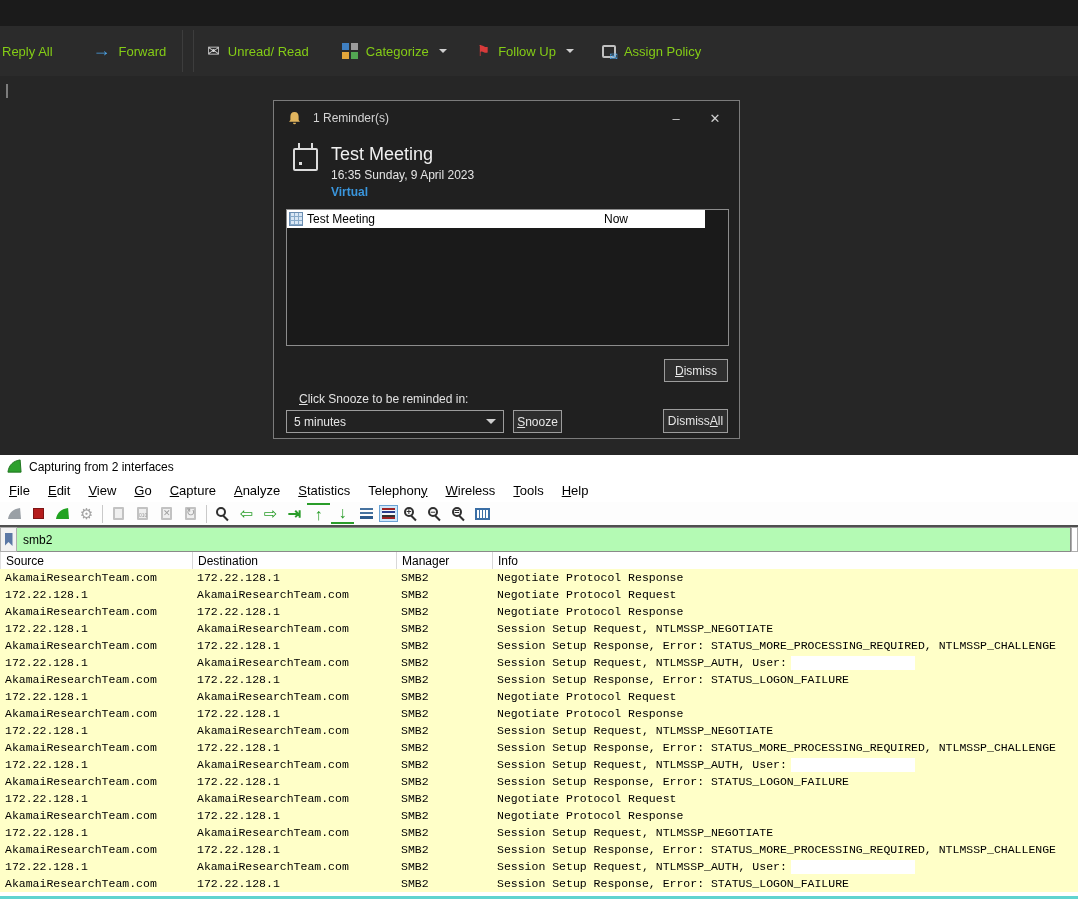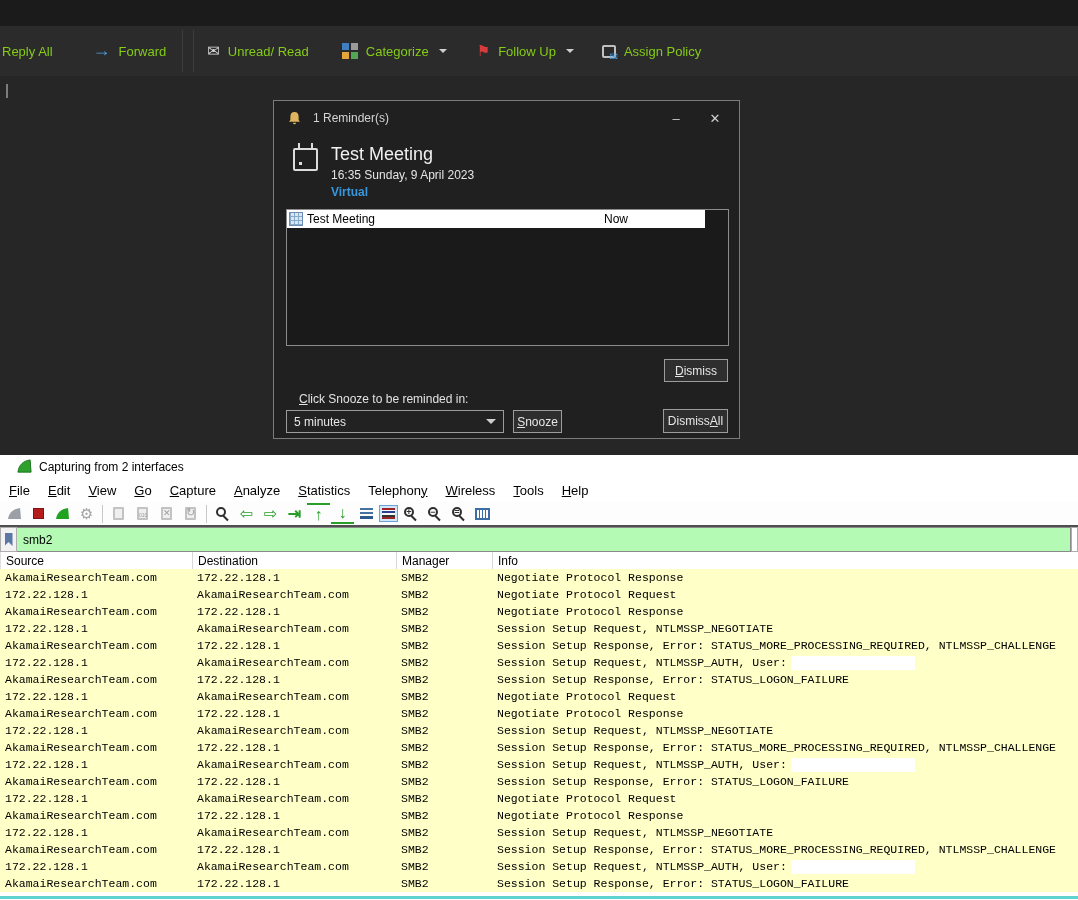--- a/index.html
+++ b/index.html
@@ -53,21 +53,21 @@
   .dlg-btn { position:absolute; background:#2e2e2e; border:1px solid #9c9c9c; color:#e6e6e6; font-size:12px; display:flex; align-items:center; justify-content:center; }
   .btn-dismiss { right:11px; top:258px; width:64px; height:23px; }
   .rem-snooze-label { position:absolute; left:13px; top:291px; color:#e2e2e2; font-size:12px;margin-left:12px; }
   .rem-combo { position:absolute; left:12px; top:309px; width:218px; height:23px; background:#222222; border:1px solid #9c9c9c; color:#e6e6e6; font-size:12px; display:flex; align-items:center; padding:0 7px; }
   .combo-arrow { margin-left:auto; width:0; height:0; border-left:5px solid transparent; border-right:5px solid transparent; border-top:5px solid #cfcfcf; }
   .btn-snooze { left:239px; top:309px; width:49px; height:23px; }
   .btn-dismiss-all { right:11px; top:308px; width:65px; height:24px;margin-left:30px; }
 
   
   .wireshark { position:absolute; left:0; top:455px; width:1078px; height:445px; background:#ffffff; color:#000; }
-  .ws-titlebar { height:23px; display:flex; align-items:center; padding-left:17px; gap:7px; font-size:12px; }
+  .ws-titlebar { height:23px; display:flex; align-items:center; padding-left:7px; gap:7px; font-size:12px; }
   .ws-menubar { height:24px; display:flex; align-items:center; font-size:13px; }
   .ws-menu-item { padding:0 9px; }
   .ws-toolbar { height:25px; display:flex; align-items:center; gap:1px; padding-left:3px; border-bottom:2px solid #4f4f4f; background:#fdfdfd; }
   .tb { width:23px; height:21px; display:flex; align-items:center; justify-content:center; position:relative; }
   .tbsep { width:1px; height:18px; background:#c9c9c9; margin:0 3px; }
   .fin { display:block; }
   .stop-sq { width:11px; height:11px; background:#b51d1d; border:1px solid #7e1414; }
   .gear::before { content:"\2699"; color:#a2a2a2; font-size:15px; }
   .doc { width:11px; height:13px; border:2px solid #c2c2c2; border-radius:1px; position:relative; background:#efefef; }
   .doc-save::after { content:"010"; position:absolute; left:0px; top:3px; font-size:5px; color:#9a9a9a; }

